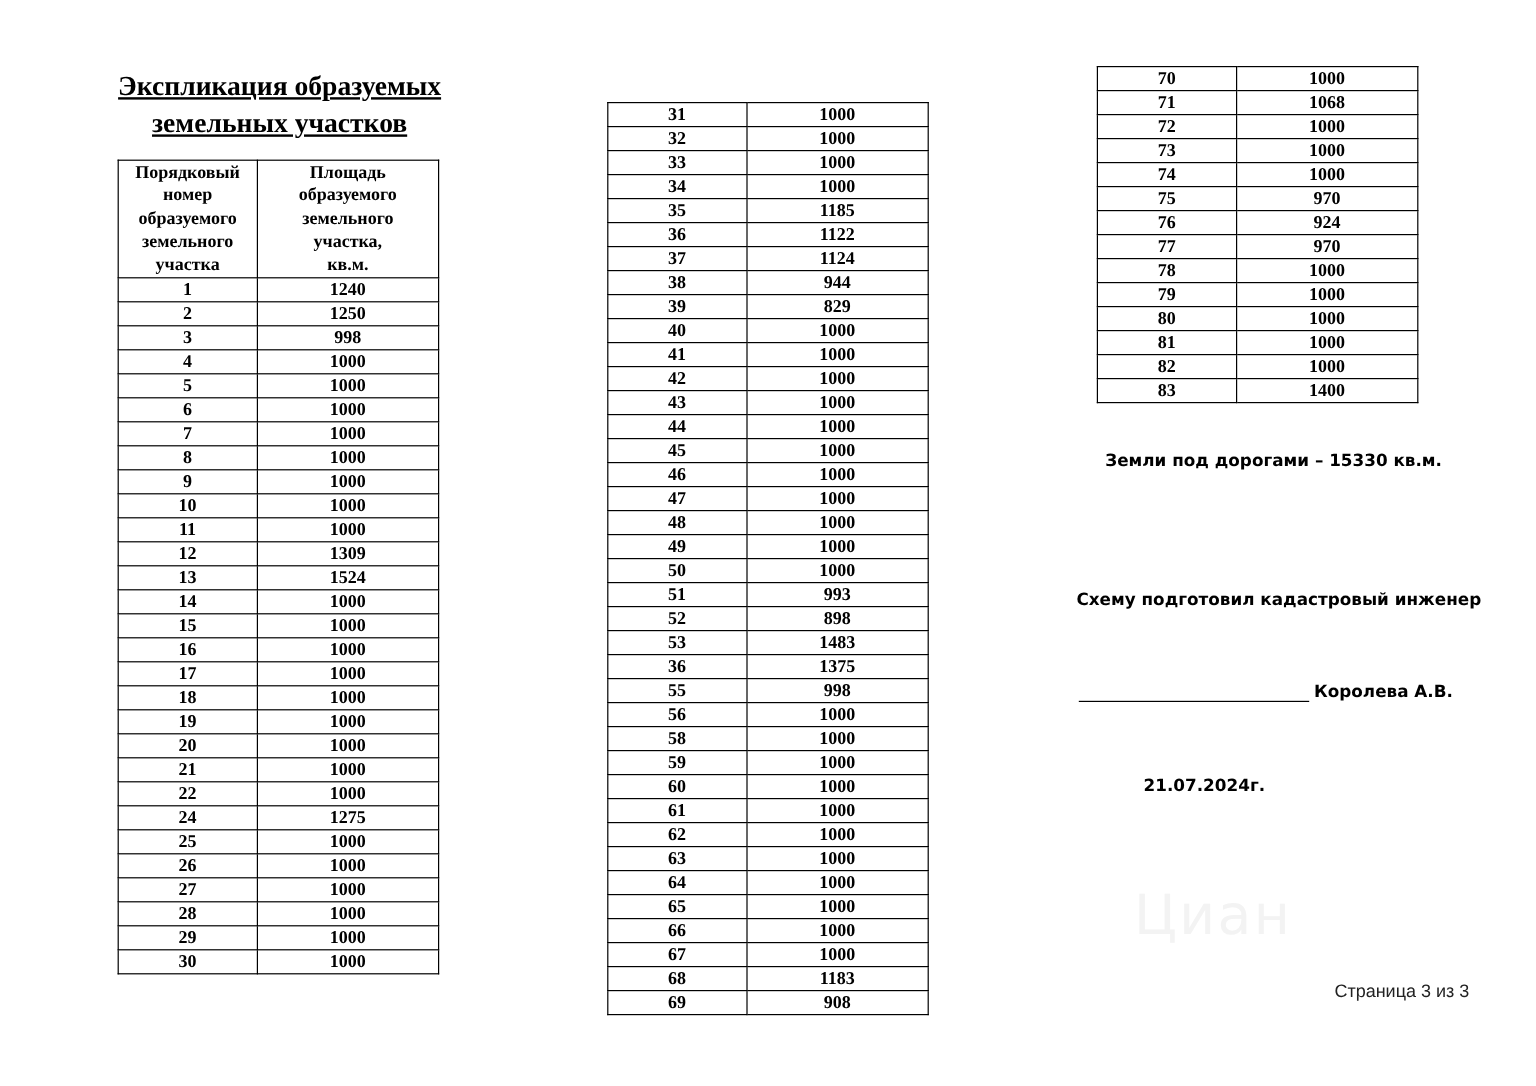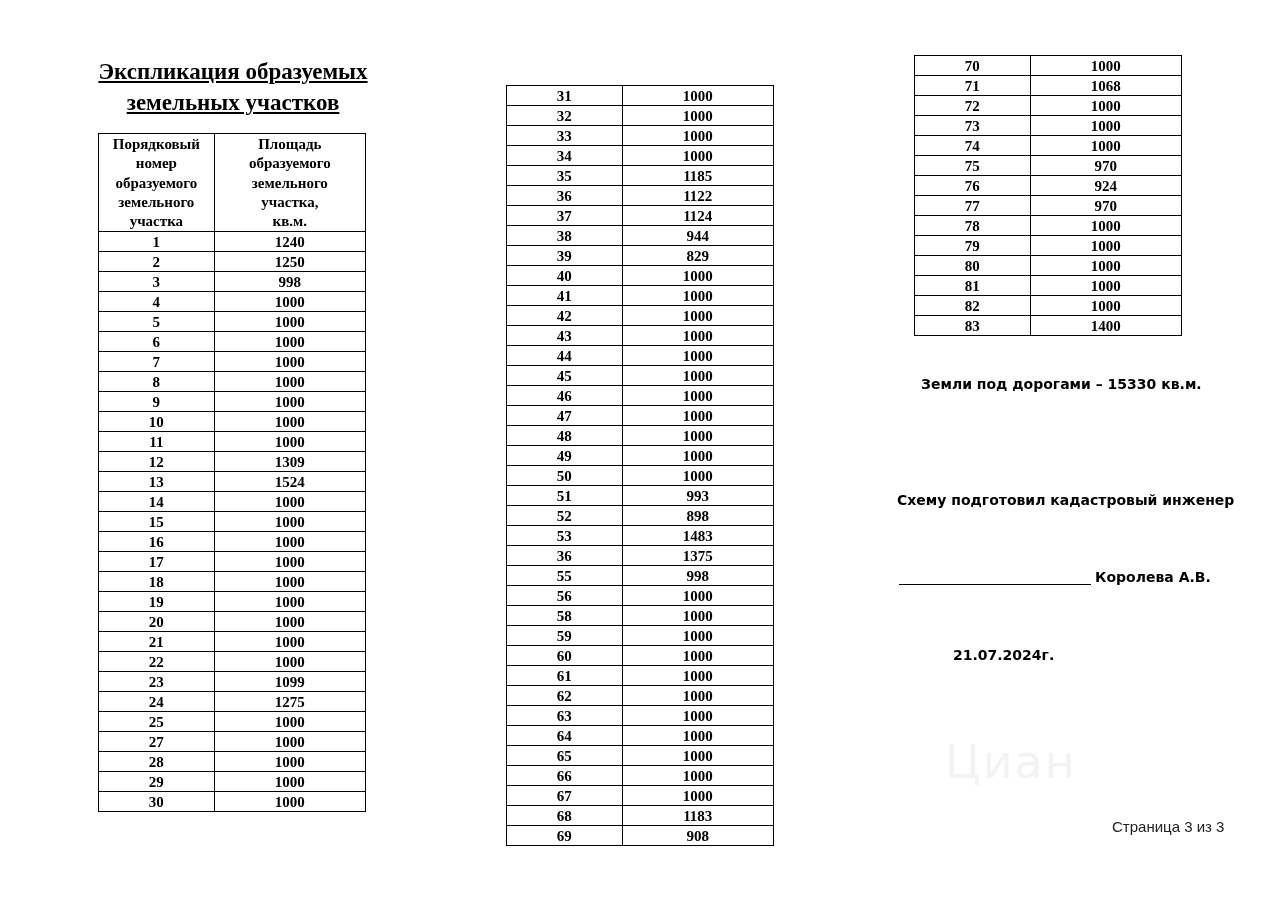--- a/index.html
+++ b/index.html
@@ -139,29 +139,29 @@
       </tr>
       <tr>
         <td>21</td>
         <td>1000</td>
       </tr>
       <tr>
         <td>22</td>
         <td>1000</td>
       </tr>
       <tr>
-        <td>23</td>
-        <td>1099</td>
-      </tr>
-      <tr>
         <td>24</td>
         <td>1275</td>
       </tr>
       <tr>
         <td>25</td>
+        <td>1000</td>
+      </tr>
+      <tr>
+        <td>26</td>
         <td>1000</td>
       </tr>
       <tr>
         <td>27</td>
         <td>1000</td>
       </tr>
       <tr>
         <td>28</td>
         <td>1000</td>
       </tr>

